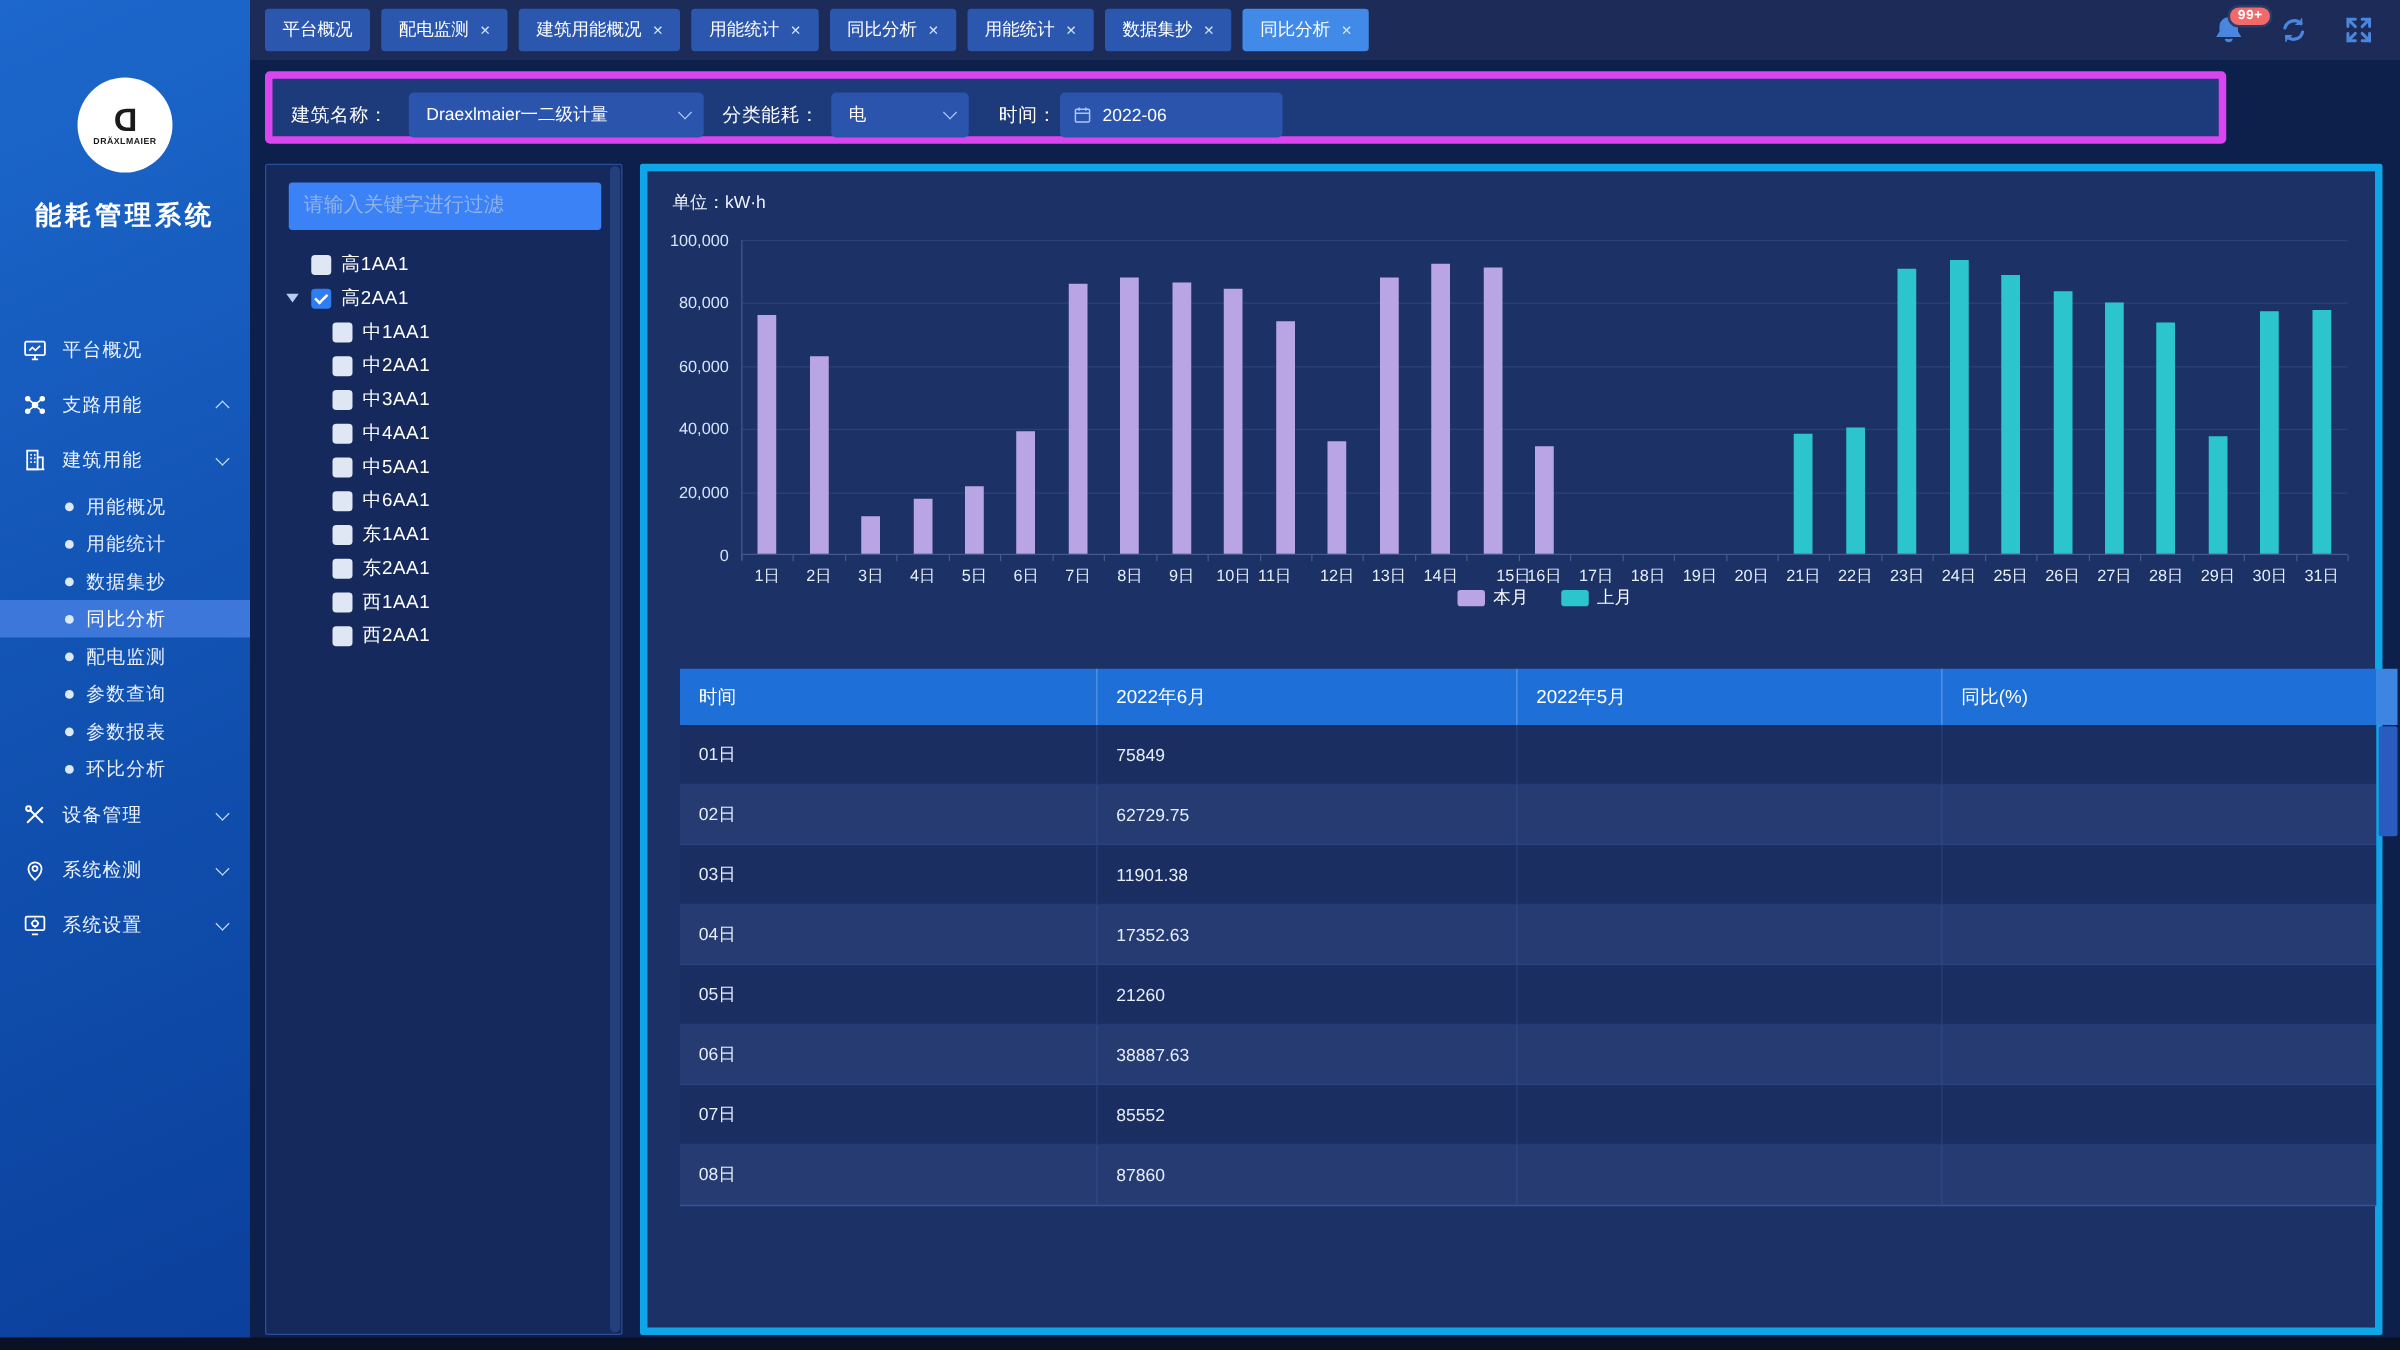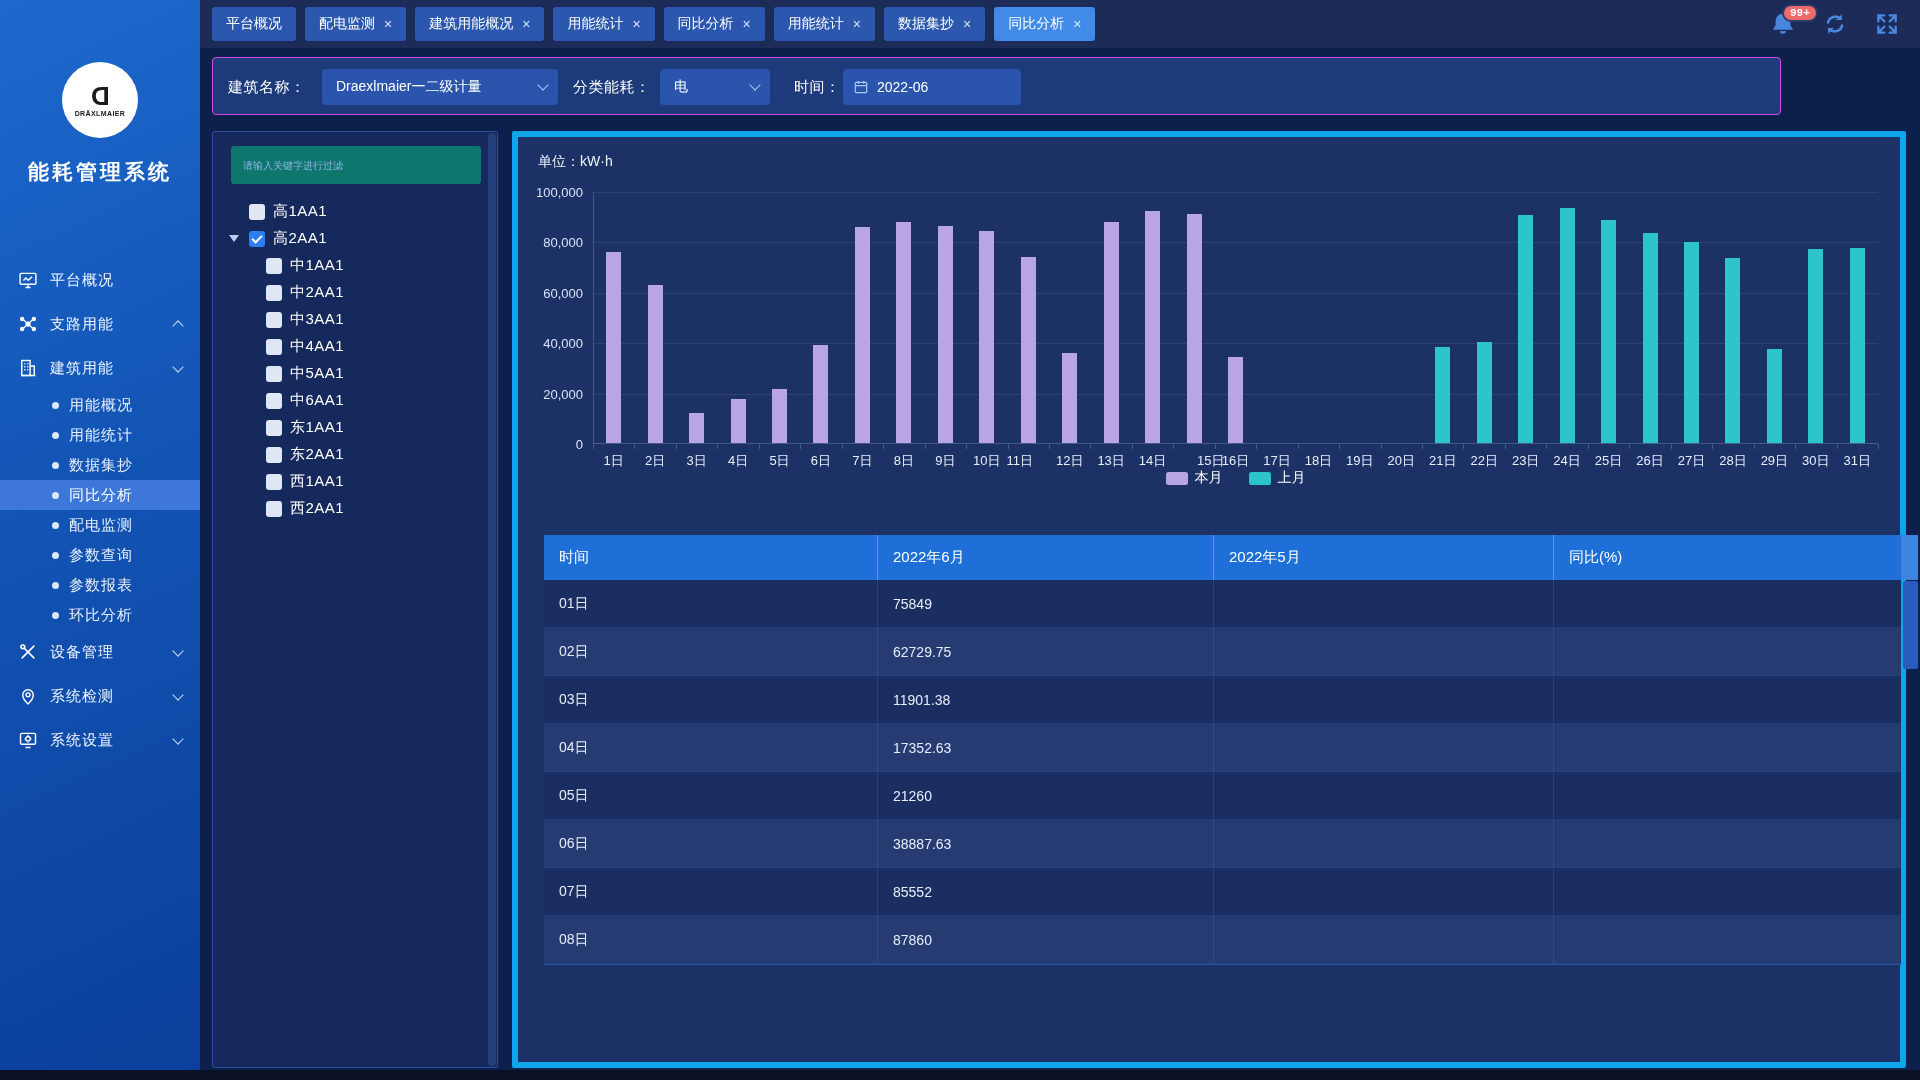--- a/index.html
+++ b/index.html
@@ -47,35 +47,35 @@
   .tab-actions { position:absolute; right:20px; top:0; height:48px; display:flex; align-items:center; gap:26px; }
   .act-icn { width:26px; height:26px; color:#4a86dd; position:relative; cursor:pointer;font-family:Liberation Mono, monospace; }
   .act-icn svg { width:26px; height:26px; display:block; }
   .badge { position:absolute; top:-7px; left:12px; background:#f16a6a; color:#fff; font-size:11px; font-weight:bold;
            padding:1px 6px; border-radius:9px; border:2px solid #2a3a6b; line-height:12px; }
 
   
   .content { position:absolute; left:200px; top:48px; right:0; bottom:0; background:#0d1f4b; }
 
   .filter-panel { position:absolute; left:12px; top:9px; width:1569px; height:58px; background:#1d3a7b;
-                  border:1px solid #d946ef; border-radius:4px; }
+                  border:6px solid #d946ef; border-radius:4px; }
   .f-label { position:absolute; top:0; height:58px; display:flex; align-items:center; color:#fff; font-size:15px; letter-spacing:0.5px; }
   .f-select { position:absolute; top:11px; height:36px; background:#2b54ad; border-radius:4px; display:flex;
               align-items:center; color:#fff; font-size:14px; padding-left:14px; cursor:pointer; }
   .sel-chev { position:absolute; right:11px; top:12px; width:8px; height:8px; border-right:1.6px solid #a9c8f2;
               border-bottom:1.6px solid #a9c8f2; transform:rotate(45deg); }
   .f-date { position:absolute; top:11px; height:36px; background:#2b54ad; border-radius:4px; display:flex;
             align-items:center; color:#fff; font-size:14px; padding-left:10px; gap:8px; cursor:pointer; }
   .f-date .icn svg { width:16px; height:16px; display:block; color:#a9c8f2; }
 
   
   .tree-panel { position:absolute; left:12px; top:83px; width:286px; bottom:12px; background:#16295c;
                 border:1px solid #2b4d9a; border-radius:2px; }
-  .tree-search { position:absolute; left:18px; top:14px; width:250px; height:38px; background:#0f766e; border:none;
-                 border-radius:3px; color:#dce9ff; font-size:10px; padding:0 12px; outline:none;
+  .tree-search { position:absolute; left:18px; top:14px; width:250px; height:38px; background:#3b82f6; border:none;
+                 border-radius:3px; color:#dce9ff; font-size:16px; padding:0 12px; outline:none;
                  font-family:"Liberation Sans","DejaVu Sans",sans-serif; }
   .tree-search::placeholder { color:#8fb3e8; }
   .tree-scroll { position:absolute; right:1px; top:1px; bottom:1px; width:8px; background:#24407c; border-radius:4px; }
   .tree-list { position:absolute; left:0; top:66px; right:10px; }
   .tree-item { height:27px; display:flex; align-items:center; color:#fff; font-size:15px; cursor:pointer; position:relative; }
   .tree-caret { position:absolute; left:16px; width:0; height:0; border-left:5px solid transparent;
                 border-right:5px solid transparent; border-top:7px solid #b7cef2; }
   .cb { width:16px; height:16px; border-radius:3px; background:#dfe7f5; position:relative; flex:0 0 16px; }
   .cb.checked { background:#2e7ef2; }
   .cb.checked::after { content:""; position:absolute; left:5px; top:2px; width:4px; height:8px;

